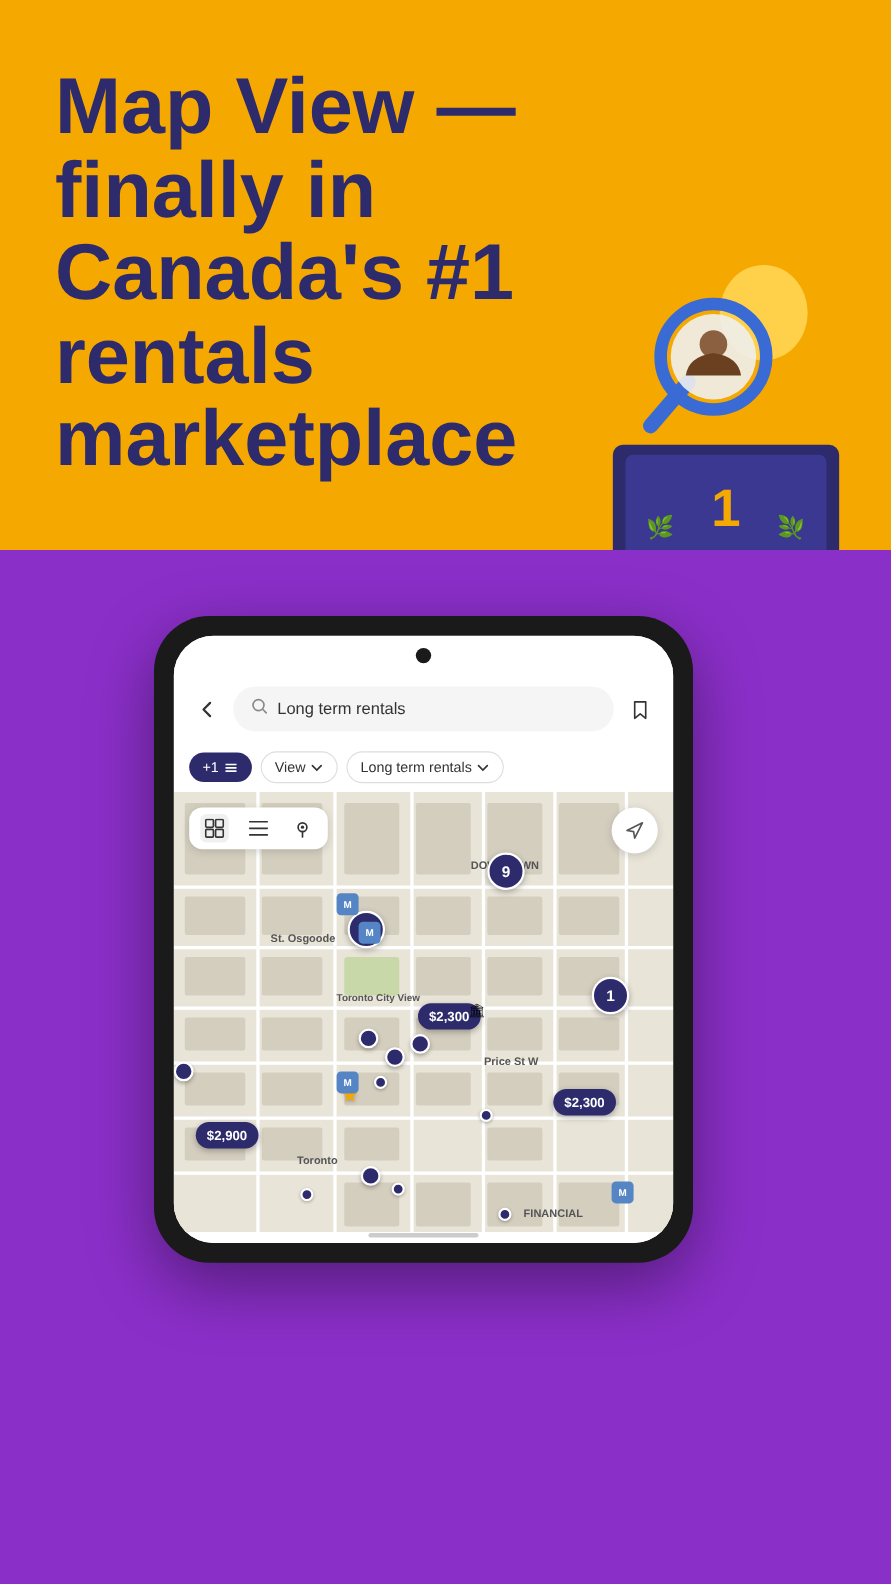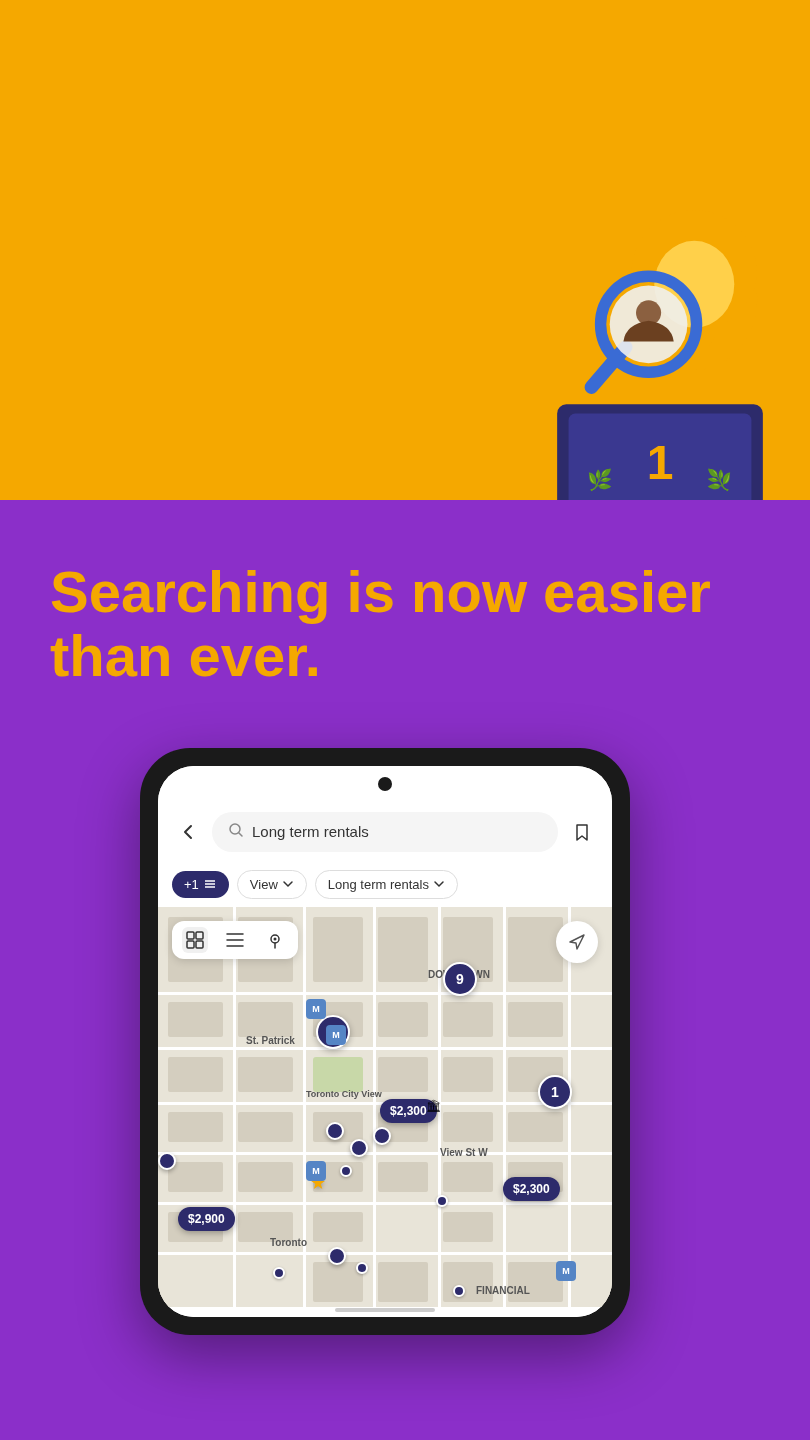--- a/index.html
+++ b/index.html
@@ -338,20 +338,21 @@
       width: 100px;
       height: 4px;
       background: #ccc;
       border-radius: 2px;
     }
   </style>
 </head>
 <body>
 
 <div class="top-section">
+  <h1 class="headline">Map View — finally in Canada's #1 rentals marketplace</h1>
 
   <div class="trophy-container">
     <svg viewBox="0 0 220 280" class="trophy-svg" xmlns="http://www.w3.org/2000/svg">
 
       <rect x="20" y="170" width="180" height="100" rx="8" fill="#2D2B6B"></rect>
       <rect x="30" y="178" width="160" height="84" rx="6" fill="#3a3890"></rect>
 
       <text x="110" y="235" text-anchor="middle" font-size="42" font-weight="900" fill="#F5A800">1</text>
 
       <text x="58" y="242" text-anchor="middle" font-size="18" fill="#F5A800">🌿</text>
@@ -369,21 +370,20 @@
       <circle cx="100" cy="100" r="34" fill="#f0f0ee" opacity="0.9"></circle>
 
       <circle cx="100" cy="90" r="11" fill="#8B6040"></circle>
       <path d="M78 115 Q80 100 100 97 Q120 100 122 115 Z" fill="#6B4020"></path>
     </svg>
   </div>
 </div>
 
 <div class="purple-section">
 
-  <h2 class="subheadline">Searching is now easier than ever.</h2>
 
   <div class="phone-container">
     <div class="phone-frame">
       <div class="phone-screen">
 
         <div class="phone-notch-bar">
           <div class="phone-camera"></div>
         </div>
 
         <div class="search-area">
@@ -486,24 +486,24 @@
           <div class="map-block" style="top:305px; left:10px; width:55px; height:30px;"></div>
           <div class="map-block" style="top:305px; left:80px; width:55px; height:30px;"></div>
           <div class="map-block" style="top:305px; left:155px; width:50px; height:30px;"></div>
           <div class="map-block" style="top:305px; left:285px; width:50px; height:30px;"></div>
           <div class="map-block" style="top:355px; left:155px; width:50px; height:40px;"></div>
           <div class="map-block" style="top:355px; left:220px; width:50px; height:40px;"></div>
           <div class="map-block" style="top:355px; left:285px; width:50px; height:40px;"></div>
           <div class="map-block" style="top:355px; left:350px; width:55px; height:40px;"></div>
 
           <div class="map-label" style="top:62px; left:270px;">DOWNTOWN</div>
-          <div class="map-label" style="top:128px; left:88px;">St. Patrick</div>
+          <div class="map-label" style="top:128px; left:88px;">St. Osgoode</div>
           <div class="map-label" style="top:182px; left:148px; font-size:9px;">Toronto City View</div>
           <div class="map-label" style="top:330px; left:112px;">Toronto</div>
-          <div class="map-label" style="top:240px; left:282px;">View St W</div>
+          <div class="map-label" style="top:240px; left:282px;">Price St W</div>
           <div class="map-label" style="top:378px; left:318px;">FINANCIAL</div>
 
           <div class="map-view-controls">
             <div class="map-ctrl-btn map-ctrl-active">
               <svg width="18" height="18" viewBox="0 0 18 18" fill="none">
                 <rect x="1" y="1" width="7" height="7" rx="1" stroke="#333" stroke-width="1.5"></rect>
                 <rect x="10" y="1" width="7" height="7" rx="1" stroke="#333" stroke-width="1.5"></rect>
                 <rect x="1" y="10" width="7" height="7" rx="1" stroke="#333" stroke-width="1.5"></rect>
                 <rect x="10" y="10" width="7" height="7" rx="1" stroke="#333" stroke-width="1.5"></rect>
               </svg>

